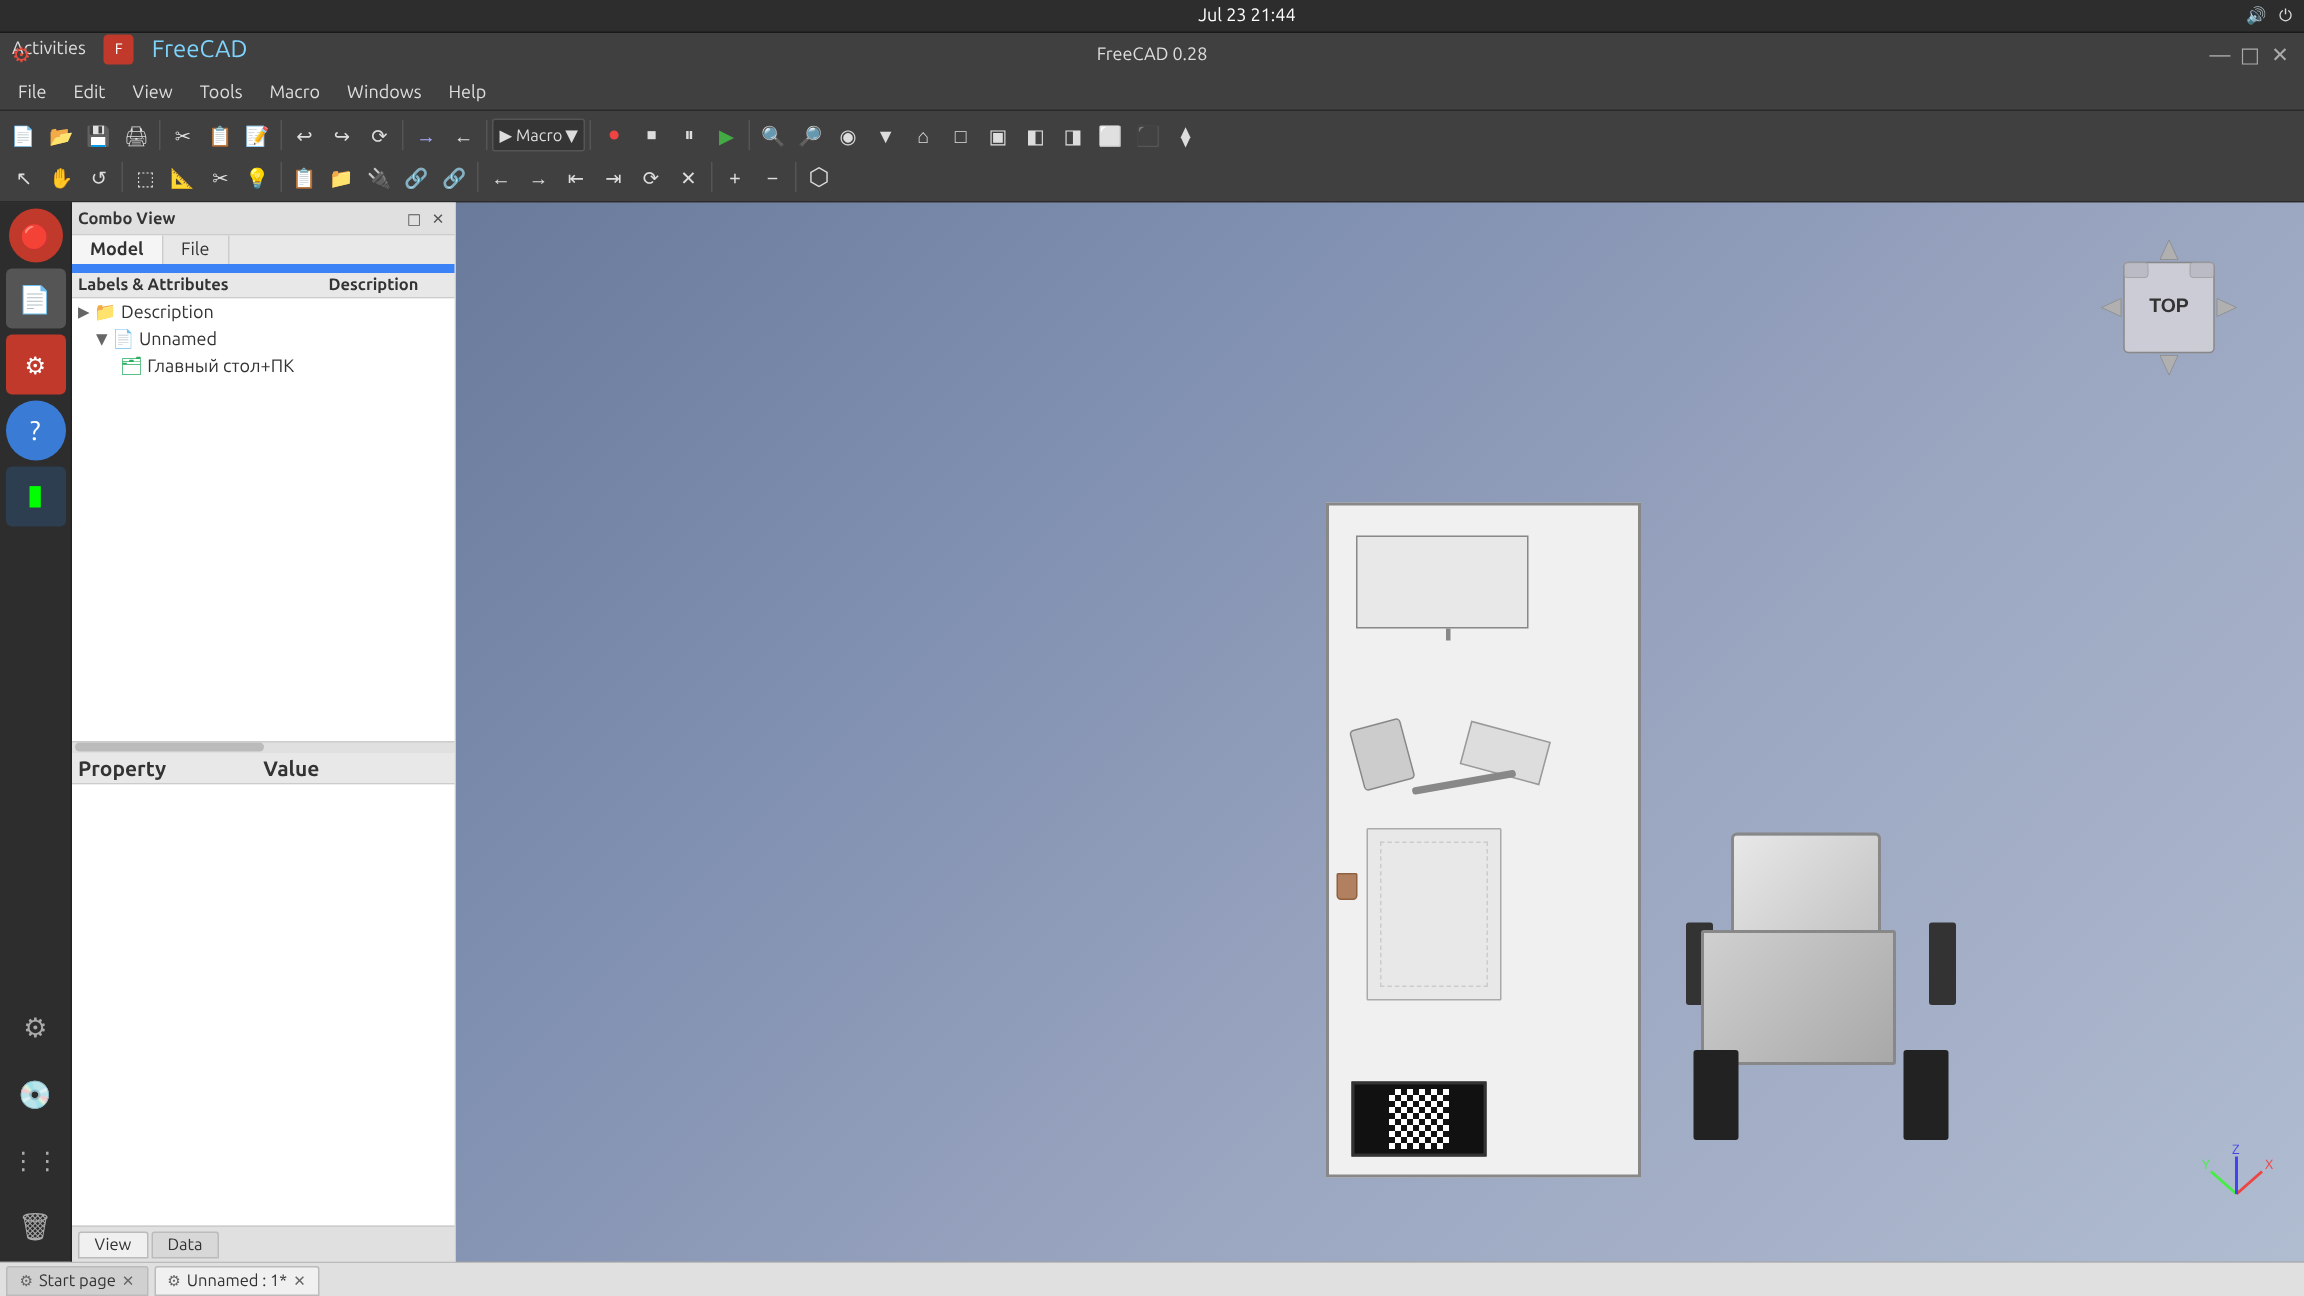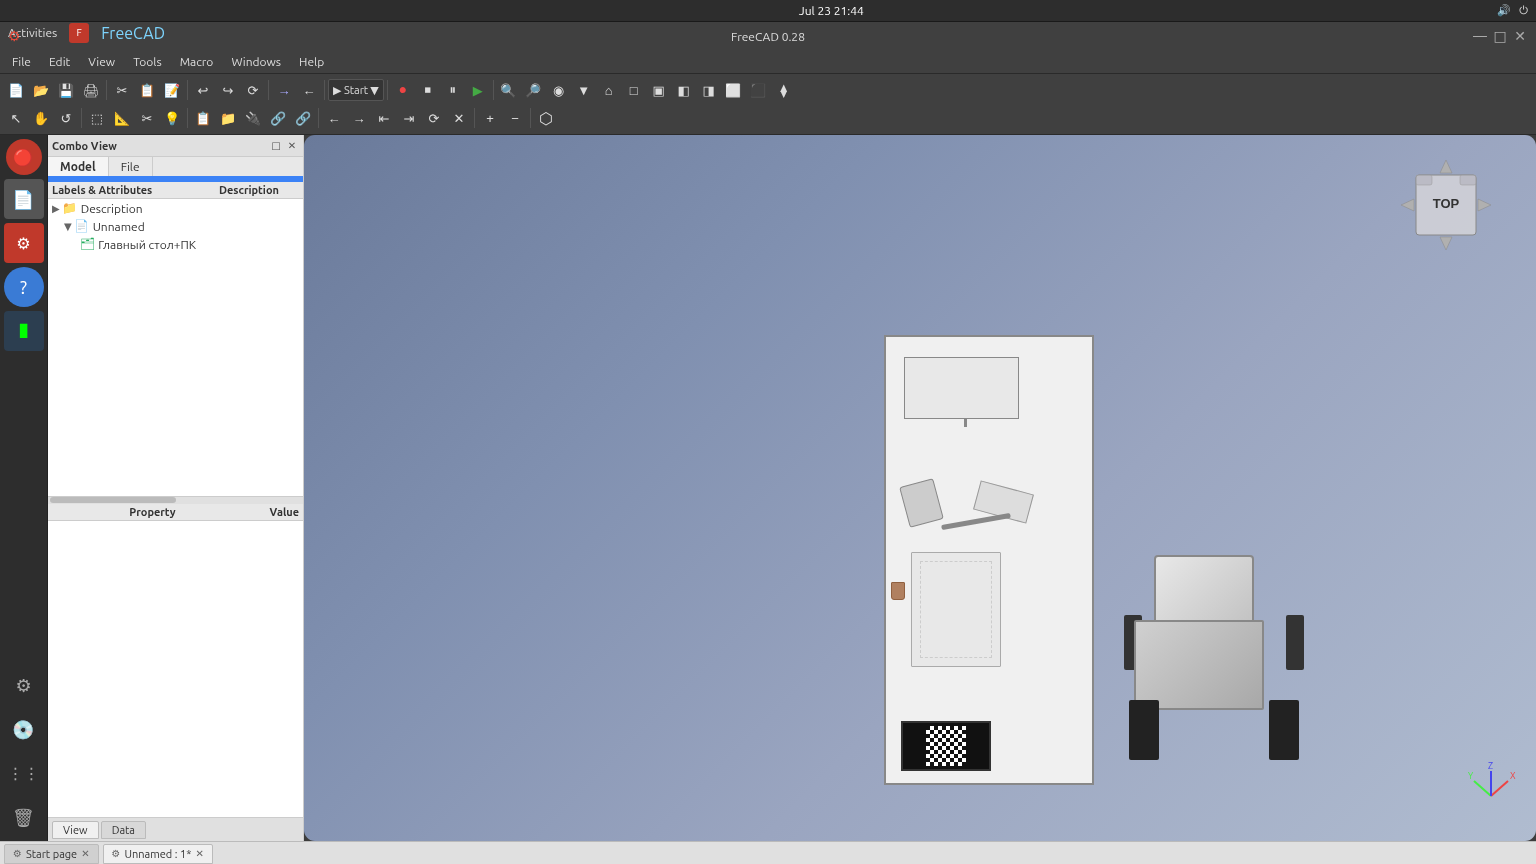--- a/index.html
+++ b/index.html
@@ -159,34 +159,32 @@
     #property-panel {
       height: 300px;
       background: #fff;
       overflow: auto;
     }
     .prop-header {
       display: grid;
       grid-template-columns: 1fr 1fr;
       background: #e8e8e8;
       border-bottom: 1px solid #ccc;
-      font-size: 11px;
+      font-size: 14px;
       font-weight: bold;
       color: #333;
       padding: 2px 4px;
-      text-align: right;
     }
 
     
     #viewport {
       flex: 1;
       background: linear-gradient(135deg, #6a7a9a 0%, #8090b0 30%, #9aa5c0 60%, #b0bcd0 100%);
       position: relative;
       overflow: hidden;
-      border-radius: 11px;
     }
 
     
     #nav-cube {
       position: absolute;
       top: 20px;
       right: 40px;
       width: 100px;
       height: 100px;
     }
@@ -463,21 +461,21 @@
     <div class="tb-sep"></div>
     <button class="tb-btn">↩</button>
     <button class="tb-btn">↪</button>
     <button class="tb-btn">⟳</button>
     <div class="tb-sep"></div>
     <button class="tb-btn" style="color:#aaf;">→</button>
     <button class="tb-btn">←</button>
     <div class="tb-sep"></div>
 
     <div class="tb-dropdown">
-      <span>▶ Start</span>
+      <span>▶ Macro</span>
       <span>▼</span>
     </div>
     <div class="tb-sep"></div>
 
     <button class="tb-btn" style="color:#e44;">⏺</button>
     <button class="tb-btn">⏹</button>
     <button class="tb-btn">⏸</button>
     <button class="tb-btn" style="color:#4a4;">▶</button>
     <div class="tb-sep"></div>
 

